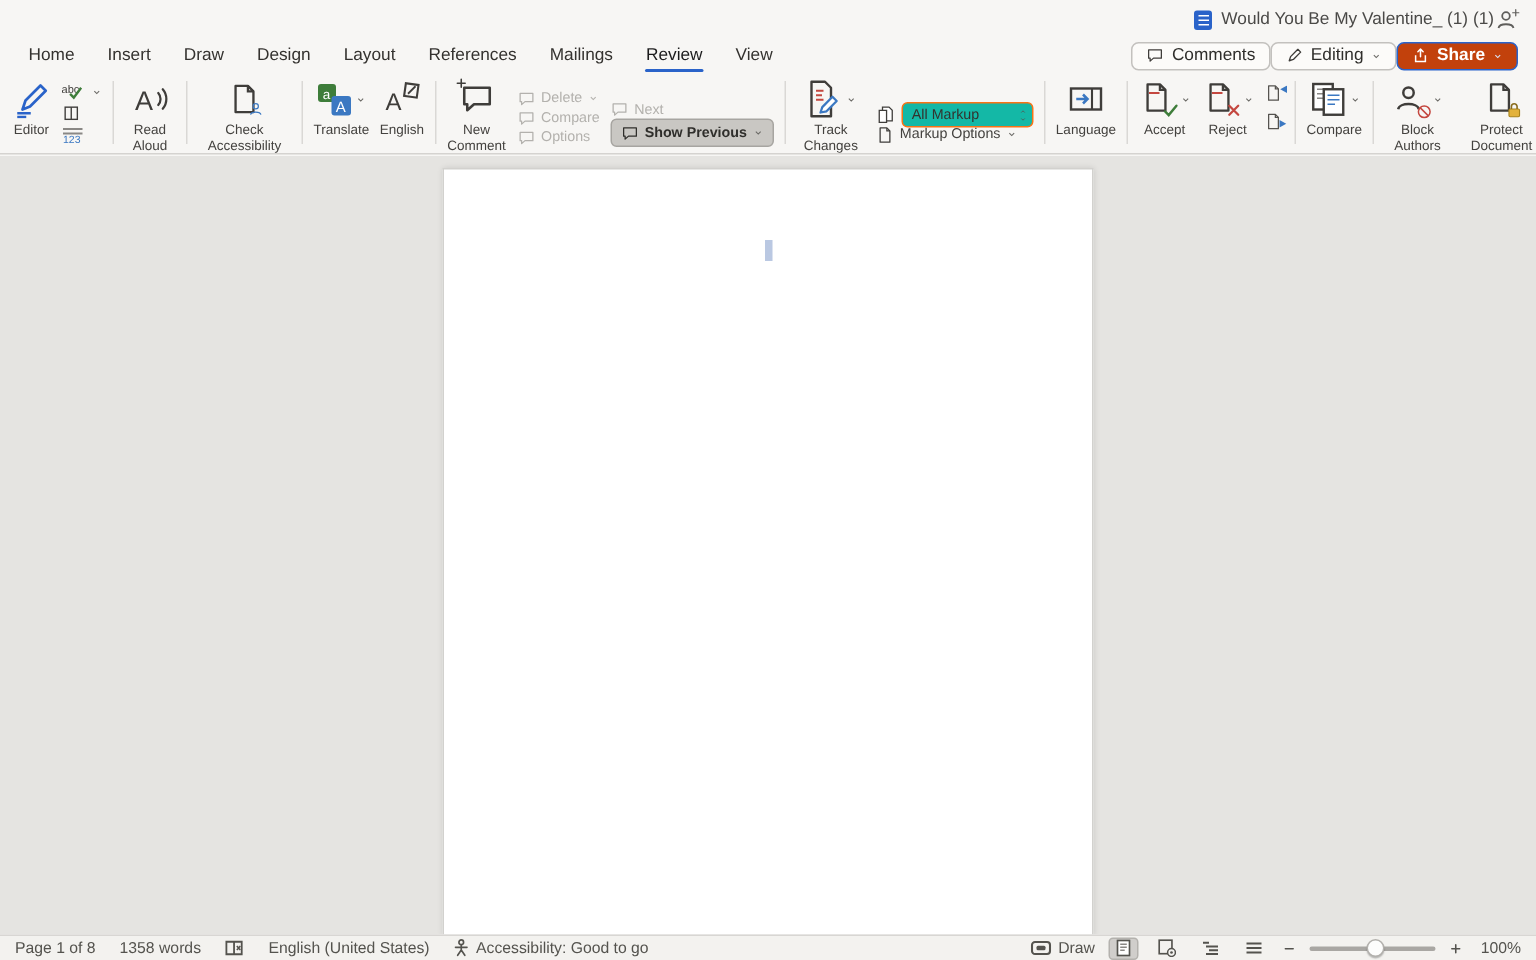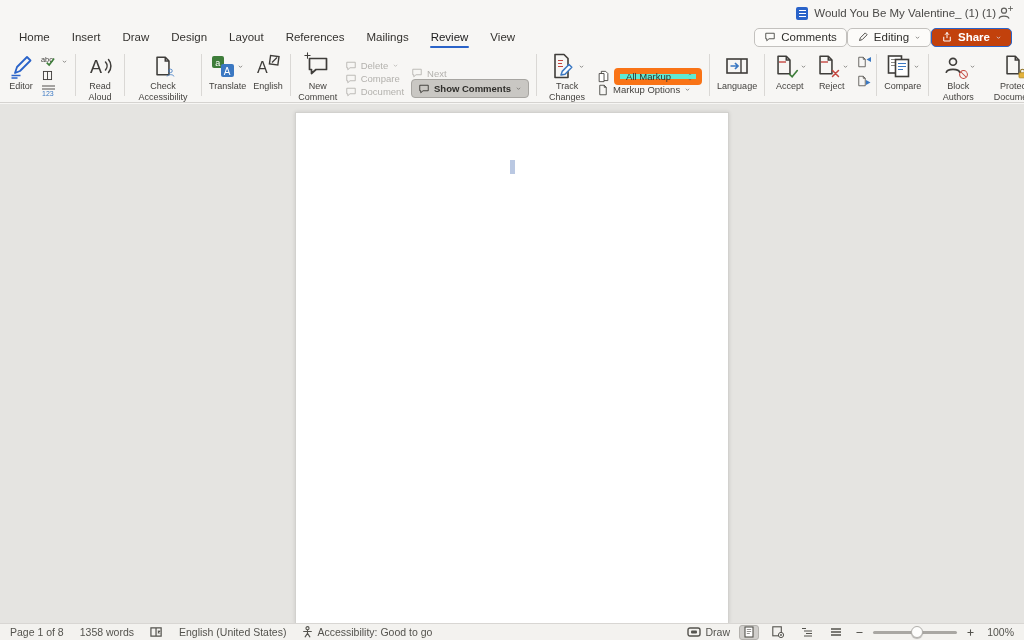--- a/index.html
+++ b/index.html
@@ -42,21 +42,21 @@
 .blabel{font-size:9px;color:#44423f;text-align:center;line-height:1.18}
 .chev{color:#6b6a66;flex:none}
 .chev.lt{color:#b3b1ad}
 .dis{color:#b3b1ad}
 .dis .blabel,.dis .smalltxt{color:#b3b1ad}
 .ccol{display:flex;flex-direction:column;justify-content:flex-end;height:46px;padding-top:1px}
 .smallrow{display:flex;align-items:center;gap:4px;height:13px}
 .smalltxt{font-size:9.5px;color:#44423f;white-space:nowrap}
 .showc{display:flex;align-items:center;gap:4px;background:#c9c7c3;border:1px solid #a7a5a1;border-radius:4px;padding:2.5px 6px;color:#33322e}
 .showc .smalltxt{font-weight:bold;color:#2f2e2b}
-.selbox{display:flex;align-items:center;justify-content:space-between;background:#5eead4;border:6px solid #f97316;border-radius:4px;height:17px;width:88px;padding:0 3px 0 6px;font-size:9.5px;color:#33322e}
+.selbox{display:flex;align-items:center;justify-content:space-between;background:#14b8a6;border:1px solid #f97316;border-radius:4px;height:17px;width:88px;padding:0 3px 0 6px;font-size:9.5px;color:#33322e}
 .stepper{display:flex;flex-direction:column;gap:0}
 .cico{position:relative;flex:none}
 .ovl{position:absolute}
 
 .docarea{position:absolute;top:104px;left:0;right:0;bottom:17px;background:#e5e4e1;overflow:hidden}
 .page{position:absolute;left:295px;top:8px;width:434px;height:512px;background:#fff;border:1px solid #d2d1ce;border-bottom:0;box-shadow:0 0 4px rgba(0,0,0,.12)}
 .cursorsel{position:absolute;left:214px;top:47px;width:5px;height:14px;background:#bac8e2}
 
 .statusbar{position:absolute;left:0;right:0;bottom:0;height:17px;background:#f3f2ef;border-top:1px solid #d8d6d3;display:flex;align-items:center;font-size:10.5px;color:#54534e;padding:0 10px;gap:16px}
 .sb-item{display:flex;align-items:center;gap:4px;white-space:nowrap}
@@ -327,35 +327,35 @@
       <span class="smallrow dis">
         <svg class="s12" style="color:#b3b1ad">
             <use href="#i-bubble"></use>
           </svg>
         <span class="smalltxt">Compare</span>
       </span>
       <span class="smallrow dis">
         <svg class="s12" style="color:#b3b1ad">
             <use href="#i-bubble"></use>
           </svg>
-        <span class="smalltxt">Document</span>
+        <span class="smalltxt">Options</span>
       </span>
     </div>
     <div class="ccol">
       <span class="smallrow dis" style="margin-top:15px">
         <svg class="s12" style="color:#b3b1ad">
             <use href="#i-bubble"></use>
           </svg>
         <span class="smalltxt">Next</span>
       </span>
       <span class="showc">
         <svg class="s12" style="color:#2f2e2b">
             <use href="#i-bubble"></use>
           </svg>
-        <span class="smalltxt">Show Comments</span>
+        <span class="smalltxt">Show Previous</span>
         <svg class="s7 chev">
             <use href="#i-chev"></use>
           </svg>
       </span>
     </div>
   </div>
 
   <div class="vdiv"></div>
 
   <div class="rgroup">

